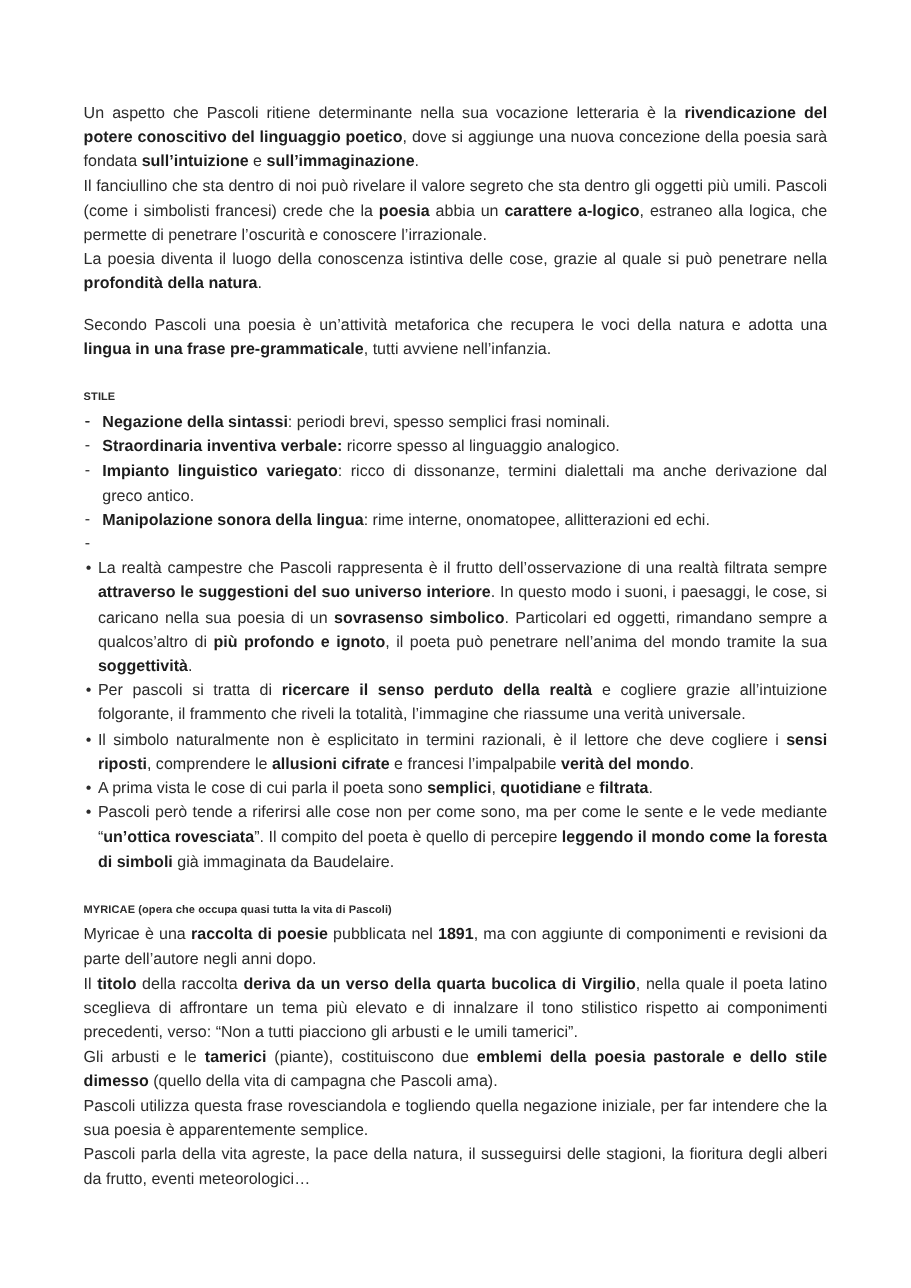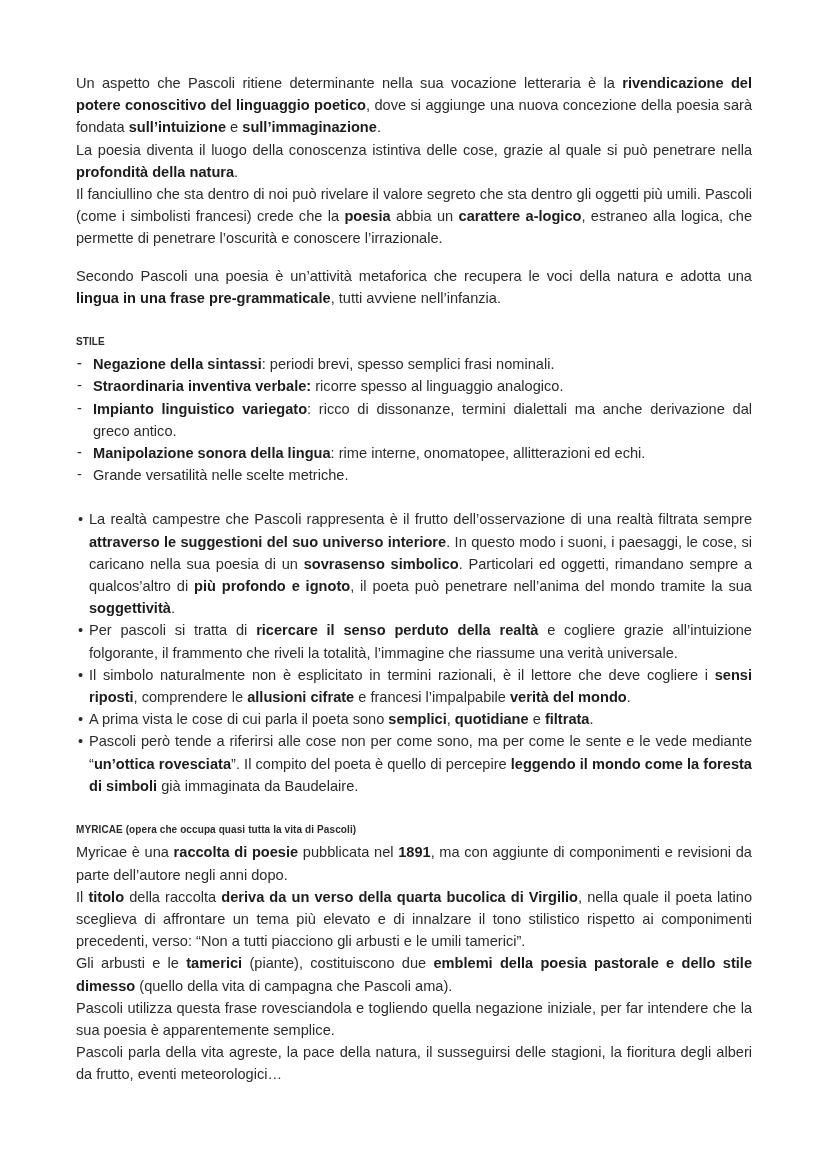--- a/index.html
+++ b/index.html
@@ -19,20 +19,21 @@
   .page {
     box-sizing: border-box;
     width: 828px;
     min-height: 1171px;
     padding: 72px 76px 40px 76px;
     background: #ffffff;
   }
 
   .doc-body {
     width: 676px;
+    margin-top: 20px;
   }
 
   
   .para {
     font-size: 14.6px;
     line-height: 22.2px;
     text-align: justify;
     text-justify: inter-word;
     margin: 0;
     hyphens: none;
@@ -89,32 +90,32 @@
   }
 
   b, strong { font-weight: 700; color: #1d1d1d; }
 </style>
 </head>
 <body>
 
 <div class="page">
   <div class="doc-body" id="doc-body">
       <p class="para"><span>Un aspetto che Pascoli ritiene determinante nella sua vocazione letteraria è la </span><b>rivendicazione del potere conoscitivo del linguaggio poetico</b><span>, dove si aggiunge una nuova concezione della poesia sarà fondata </span><b>sull’intuizione</b><span> e </span><b>sull’immaginazione</b><span>.</span></p>
+      <p class="para"><span>Il fanciullino che sta dentro di noi può rivelare il valore segreto che sta dentro gli oggetti più umili. Pascoli (come i simbolisti francesi) crede che la </span><b>poesia</b><span> abbia un </span><b>carattere a-logico</b><span>, estraneo alla logica, che permette di penetrare l’oscurità e conoscere l’irrazionale.</span></p>
       <p class="para"><span>La poesia diventa il luogo della conoscenza istintiva delle cose, grazie al quale si può penetrare nella </span><b>profondità della natura</b><span>.</span></p>
-      <p class="para"><span>Il fanciullino che sta dentro di noi può rivelare il valore segreto che sta dentro gli oggetti più umili. Pascoli (come i simbolisti francesi) crede che la </span><b>poesia</b><span> abbia un </span><b>carattere a-logico</b><span>, estraneo alla logica, che permette di penetrare l’oscurità e conoscere l’irrazionale.</span></p>
       <p class="para gap-before"><span>Secondo Pascoli una poesia è un’attività metaforica che recupera le voci della natura e adotta una </span><b>lingua in una frase pre-grammaticale</b><span>, tutti avviene nell’infanzia.</span></p>
       <div class="block-gap-lg"></div>
       <div class="section-heading"><span>STILE</span></div>
       <ul class="list dash">
         <li><span class="marker">-</span></li>
         <li><span class="marker">-</span><span><b>Negazione della sintassi</b><span>: periodi brevi, spesso semplici frasi nominali.</span></span></li>
         <li><span class="marker">-</span><span><b>Straordinaria inventiva verbale:</b><span> ricorre spesso al linguaggio analogico.</span></span></li>
         <li><span class="marker">-</span><span><b>Impianto linguistico variegato</b><span>: ricco di dissonanze, termini dialettali ma anche derivazione dal greco antico.</span></span></li>
         <li><span class="marker">-</span><span><b>Manipolazione sonora della lingua</b><span>: rime interne, onomatopee, allitterazioni ed echi.</span></span></li>
-        <li><span class="marker">-</span><span><span>Grande versatilità nelle scelte metriche.</span></span></li>
+        <li><span class="marker">-</span></li>
       </ul>
       <div class="block-gap-lg"></div>
       <ul class="list dot">
         <li><span class="marker">•</span><span><span>La realtà campestre che Pascoli rappresenta è il frutto dell’osservazione di una realtà filtrata sempre </span><b>attraverso le suggestioni del suo universo interiore</b><span>. In questo modo i suoni, i paesaggi, le cose, si caricano nella sua poesia di un </span><b>sovrasenso simbolico</b><span>. Particolari ed oggetti, rimandano sempre a qualcos’altro di </span><b>più profondo e ignoto</b><span>, il poeta può penetrare nell’anima del mondo tramite la sua </span><b>soggettività</b><span>.</span></span></li>
         <li><span class="marker">•</span><span><span>Per pascoli si tratta di </span><b>ricercare il senso perduto della realtà</b><span> e cogliere grazie all’intuizione folgorante, il frammento che riveli la totalità, l’immagine che riassume una verità universale.</span></span></li>
         <li><span class="marker">•</span><span><span>Il simbolo naturalmente non è esplicitato in termini razionali, è il lettore che deve cogliere i </span><b>sensi riposti</b><span>, comprendere le </span><b>allusioni cifrate</b><span> e francesi l’impalpabile </span><b>verità del mondo</b><span>.</span></span></li>
         <li><span class="marker">•</span><span><span>A prima vista le cose di cui parla il poeta sono </span><b>semplici</b><span>, </span><b>quotidiane</b><span> e </span><b>filtrata</b><span>.</span></span></li>
         <li><span class="marker">•</span><span><span>Pascoli però tende a riferirsi alle cose non per come sono, ma per come le sente e le vede mediante “</span><b>un’ottica rovesciata</b><span>”. Il compito del poeta è quello di percepire </span><b>leggendo il mondo come la foresta di simboli</b><span> già immaginata da Baudelaire.</span></span></li>
       </ul>
       <div class="block-gap-lg"></div>

